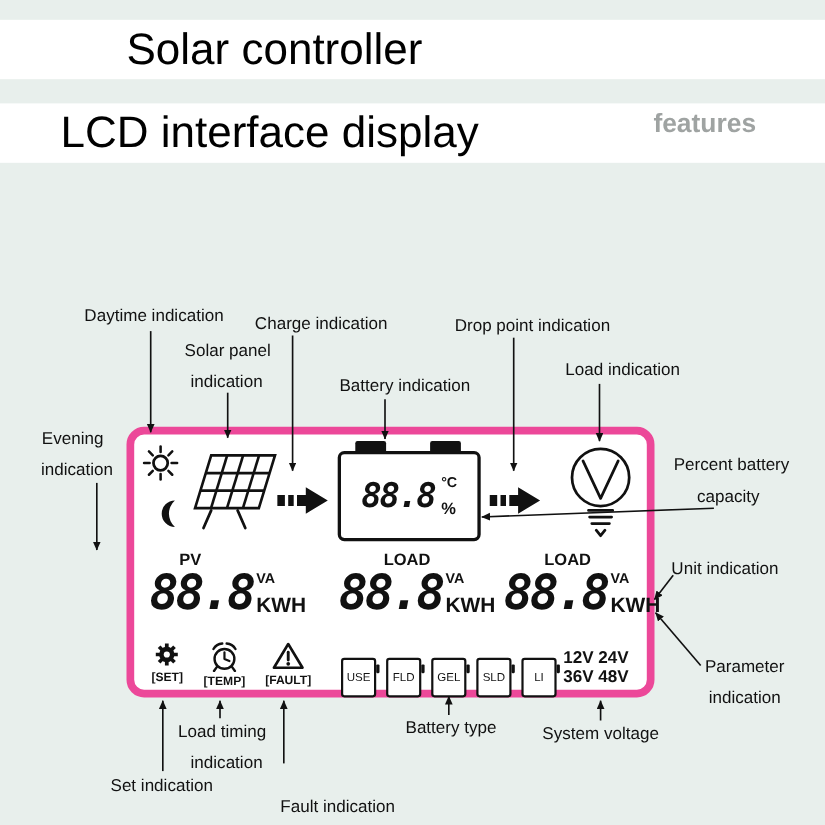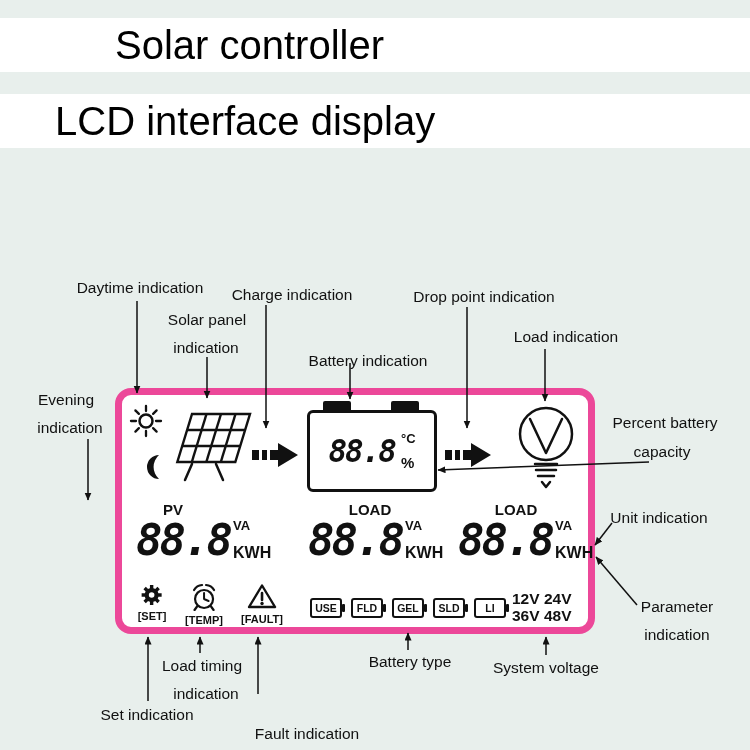--- a/index.html
+++ b/index.html
@@ -38,56 +38,57 @@
     display:flex; align-items:center; justify-content:center; gap:5px;
   }
   .dval {
     font-family:"DejaVu Sans Mono", monospace; font-weight:bold; font-style:italic;
     font-size:44px; letter-spacing:-3px; line-height:1;
   }
   .dval.small { font-size:31px; letter-spacing:-2px; }
   .units { display:flex; flex-direction:column; justify-content:space-between; height:44px; margin-left:3px; }
   .units.small { height:40px; margin-left:1px; }
   .unit-top { font-size:13px; font-weight:bold; }
-  .unit-bottom { font-size:16px; font-weight:bold; }
+  .unit-bottom { font-size:19px; font-weight:bold; }
   .units.small .unit-top { font-size:13px; }
   .units.small .unit-bottom { font-size:15px; }
   .dlabel { position:absolute; transform:translateX(-50%); font-size:15px; font-weight:bold; top:106px; }
   .dgroup { position:absolute; top:123px; display:flex; align-items:center; }
   .mode { position:absolute; top:188px; transform:translateX(-50%); display:flex; flex-direction:column; align-items:center; gap:3px; }
   .mode-label { font-size:11px; font-weight:bold; white-space:nowrap; }
   .tbox-row { position:absolute; left:188px; top:203px; display:flex; gap:9px; }
   .tbox {
-    position:relative; width:32px; height:20px; border:2px solid #111; border-radius:3px;
+    position:relative; width:32px; height:36px; border:2px solid #111; border-radius:3px;
     box-sizing:border-box; display:flex; align-items:center; justify-content:center;
-    font-size:10.5px; font-weight:bold; background:#fff;
+    font-size:10.5px; font-weight:normal; background:#fff;
   }
   .tbox::after { content:""; position:absolute; right:-5px; top:4px; width:3px; height:8px; background:#111; border-radius:1px; }
   .volt { position:absolute; left:390px; top:195px; font-size:15.5px; font-weight:bold; line-height:1.12; white-space:nowrap; }
   .arrows { position:absolute; left:0; top:0; pointer-events:none; }
 </style>
 </head>
 <body>
 
 <div class="page">
 
   <div class="band band1">
     <div class="main-title t1">Solar controller</div>
   </div>
   <div class="band band2">
     <div class="main-title t2">LCD interface display</div>
   </div>
   <div class="features">
+    <div>features</div>
   </div>
 
   <div class="ann" style="left:140px;top:279px">Daytime indication</div>
   <div class="ann" style="left:207px;top:311px">Solar panel</div>
   <div class="ann" style="left:206px;top:339px">indication</div>
   <div class="ann" style="left:292px;top:286px">Charge indication</div>
-  <div class="ann" style="left:368px;top:352px">Battery indication</div>
+  <div class="ann" style="left:368px;top:342px">Battery indication</div>
   <div class="ann" style="left:484px;top:288px">Drop point indication</div>
   <div class="ann" style="left:566px;top:328px">Load indication</div>
   <div class="ann" style="left:66px;top:391px">Evening</div>
   <div class="ann" style="left:70px;top:419px">indication</div>
   <div class="ann" style="left:665px;top:414px">Percent battery</div>
   <div class="ann" style="left:662px;top:443px">capacity</div>
   <div class="ann" style="left:659px;top:509px">Unit indication</div>
   <div class="ann" style="left:677px;top:598px">Parameter</div>
   <div class="ann" style="left:677px;top:626px">indication</div>
   <div class="ann" style="left:546px;top:659px">System voltage</div>

